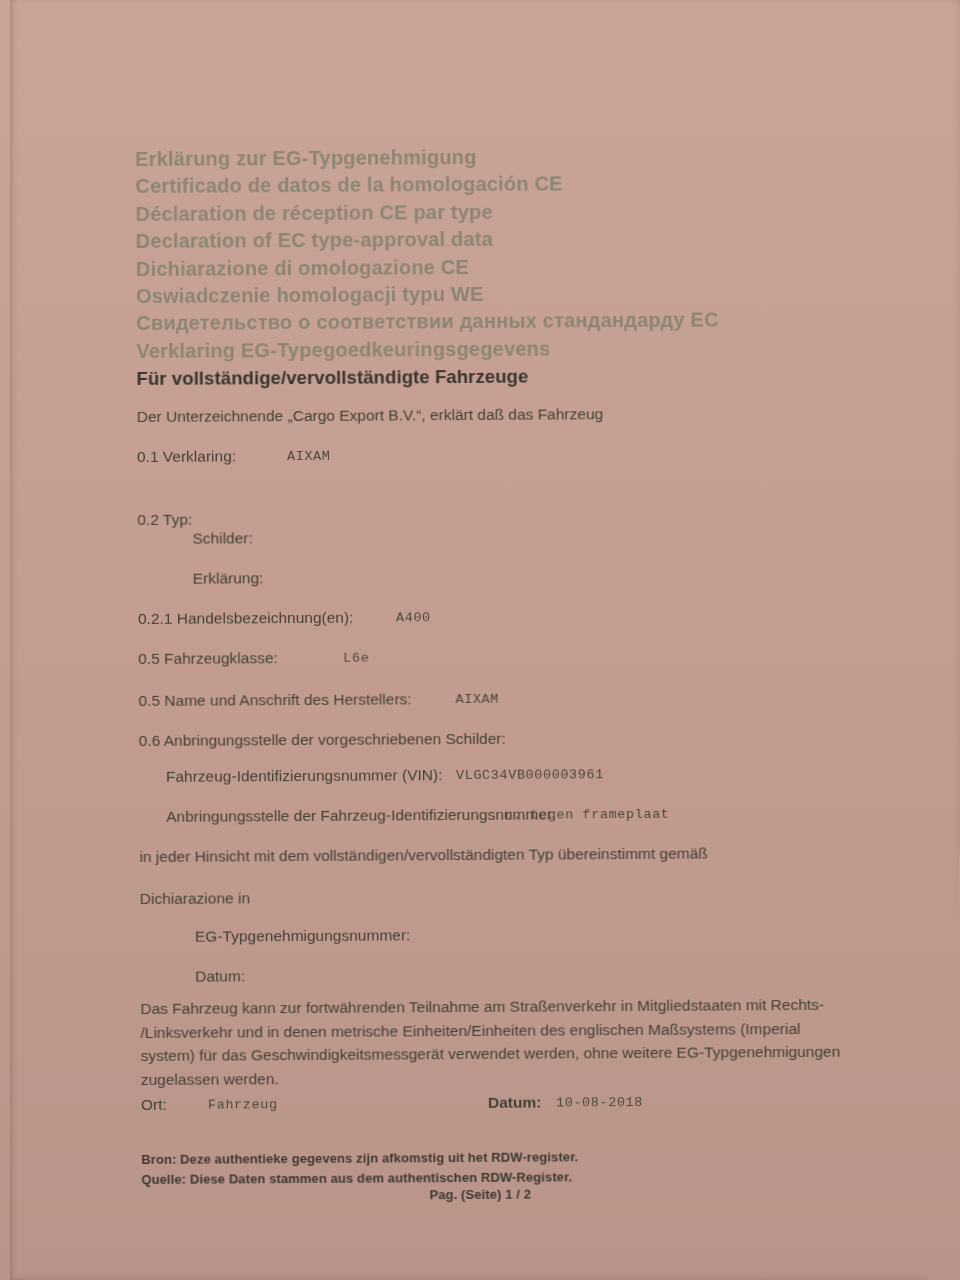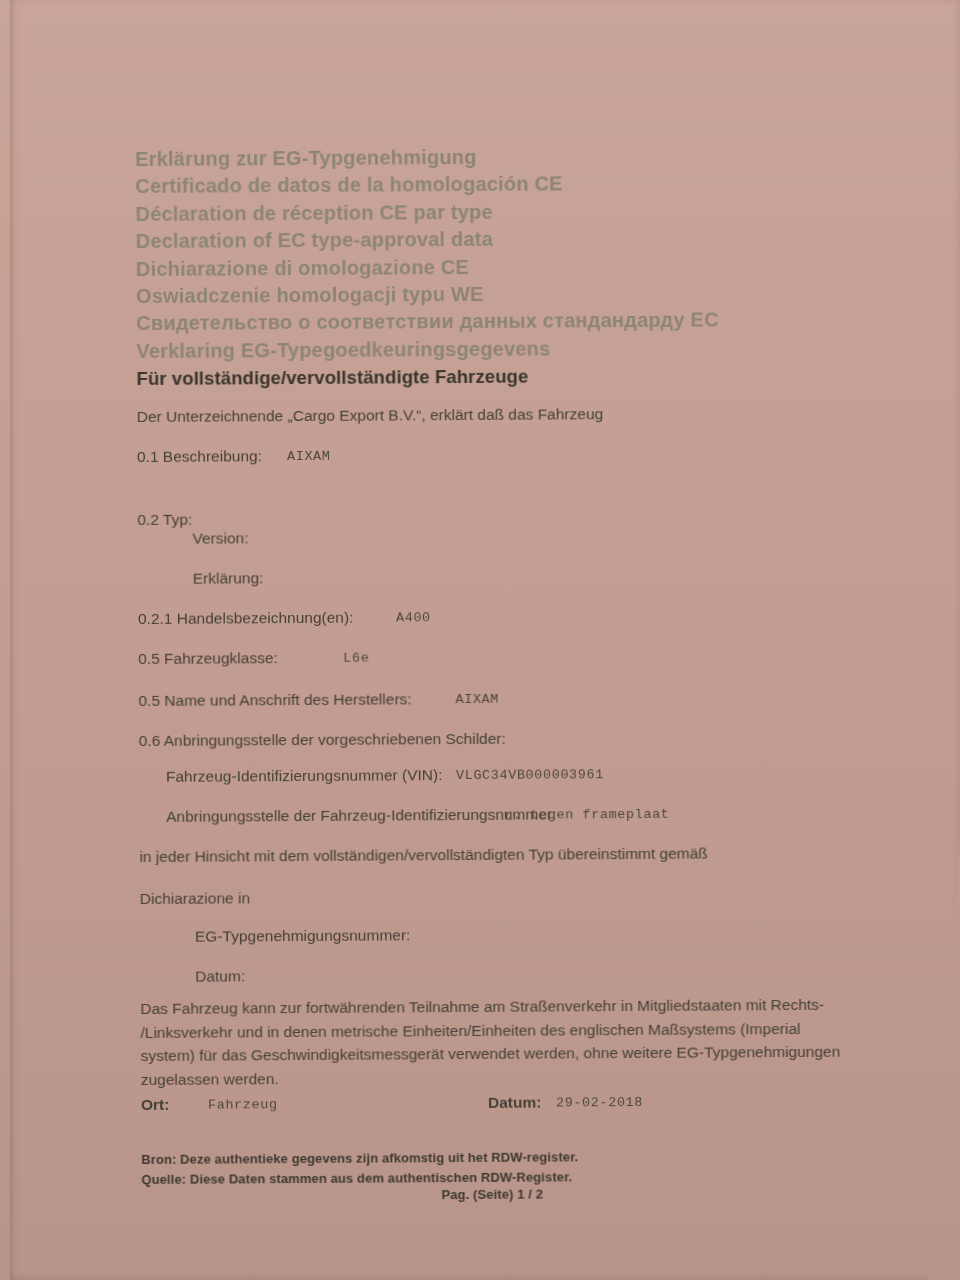--- a/index.html
+++ b/index.html
@@ -51,30 +51,30 @@
       <div class="hline">Dichiarazione di omologazione CE</div>
       <div class="hline">Oswiadczenie homologacji typu WE</div>
       <div class="hline">Свидетельство о соответствии данных стандандарду ЕС</div>
       <div class="hline">Verklaring EG-Typegoedkeuringsgegevens</div>
       <div class="htitle">Für vollständige/vervollständigte Fahrzeuge</div>
     </div>
 
     <div class="row" style="top:408px">Der Unterzeichnende „Cargo Export B.V.“, erklärt daß das Fahrzeug</div>
 
     <div class="row" style="top:448px">
-      <span class="lbl">0.1 Beschreibung:</span>
+      <span class="lbl">0.1 Verklaring:</span>
       <span class="val" style="left:150px">AIXAM</span>
     </div>
 
     <div class="row" style="top:511px">
       <span class="lbl">0.2 Typ:</span>
     </div>
 
     <div class="row" style="top:530px;left:55px">
-      <span class="lbl">Version:</span>
+      <span class="lbl">Schilder:</span>
     </div>
 
     <div class="row" style="top:570px;left:55px">
       <span class="lbl">Erklärung:</span>
     </div>
 
     <div class="row" style="top:610px">
       <span class="lbl">0.2.1 Handelsbezeichnung(en):</span>
       <span class="val" style="left:258px">A400</span>
     </div>
@@ -120,24 +120,24 @@
     </div>
 
     <div class="para">
       <div>Das Fahrzeug kann zur fortwährenden Teilnahme am Straßenverkehr in Mitgliedstaaten mit Rechts-</div>
       <div>/Linksverkehr und in denen metrische Einheiten/Einheiten des englischen Maßsystems (Imperial</div>
       <div>system) für das Geschwindigkeitsmessgerät verwendet werden, ohne weitere EG-Typgenehmigungen</div>
       <div>zugelassen werden.</div>
     </div>
 
     <div class="row" style="top:1096px">
-      <span class="lbl" style="font-weight:700">Ort:</span>
+      <span class="lbl" style="font-weight:400">Ort:</span>
       <span class="val" style="left:67px">Fahrzeug</span>
       <span class="abs" style="left:347px;font-weight:700">Datum:</span>
-      <span class="val" style="left:415px">29-02-2018</span>
+      <span class="val" style="left:415px">10-08-2018</span>
     </div>
 
     <div class="small" style="left:0;top:1152px">Bron: Deze authentieke gegevens zijn afkomstig uit het RDW-register.</div>
     <div class="small" style="left:0;top:1172px">Quelle: Diese Daten stammen aus dem authentischen RDW-Register.</div>
-    <div class="small" style="left:300px;top:1189px">Pag. (Seite) 1 / 2</div>
+    <div class="small" style="left:288px;top:1189px">Pag. (Seite) 1 / 2</div>
 
   </div>
 </div>
 
 </body></html>

